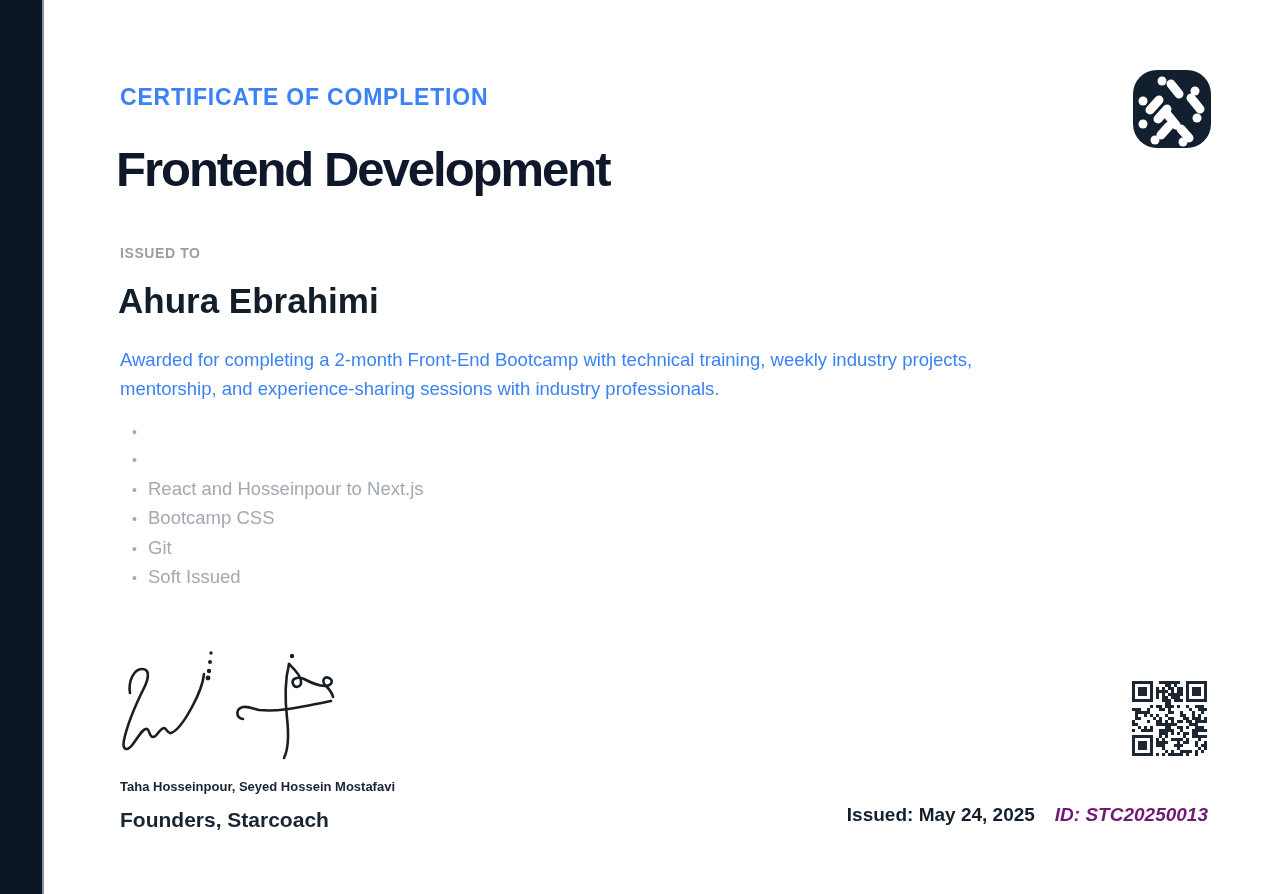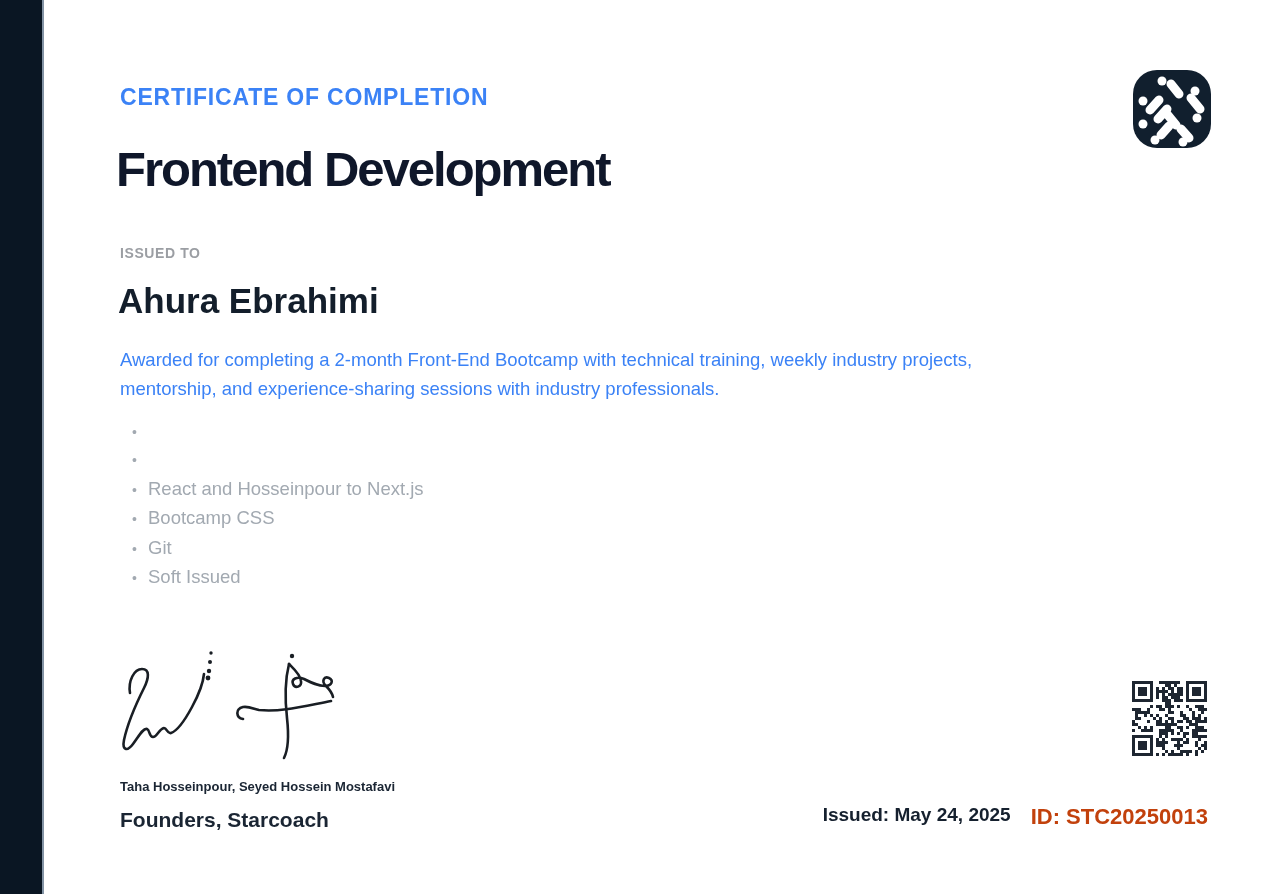--- a/index.html
+++ b/index.html
@@ -115,23 +115,24 @@
     gap: 20px;
     white-space: nowrap;
     margin-top: 24px;
   }
   .issue-date {
     font-size: 19px;
     font-weight: 700;
     color: #15202e;
   }
   .certificate-id {
-    font-size: 22px;
-    font-weight: 700;
-    color: #c2410c;
+    font-size: 19px;
+    font-weight: 700;
+    color: #701a75;
+    font-style: italic;
   }
 </style>
 </head>
 <body>
 
 <div>
 
   <div class="accent-bar"></div>
 
   <div class="eyebrow">CERTIFICATE OF COMPLETION</div>

